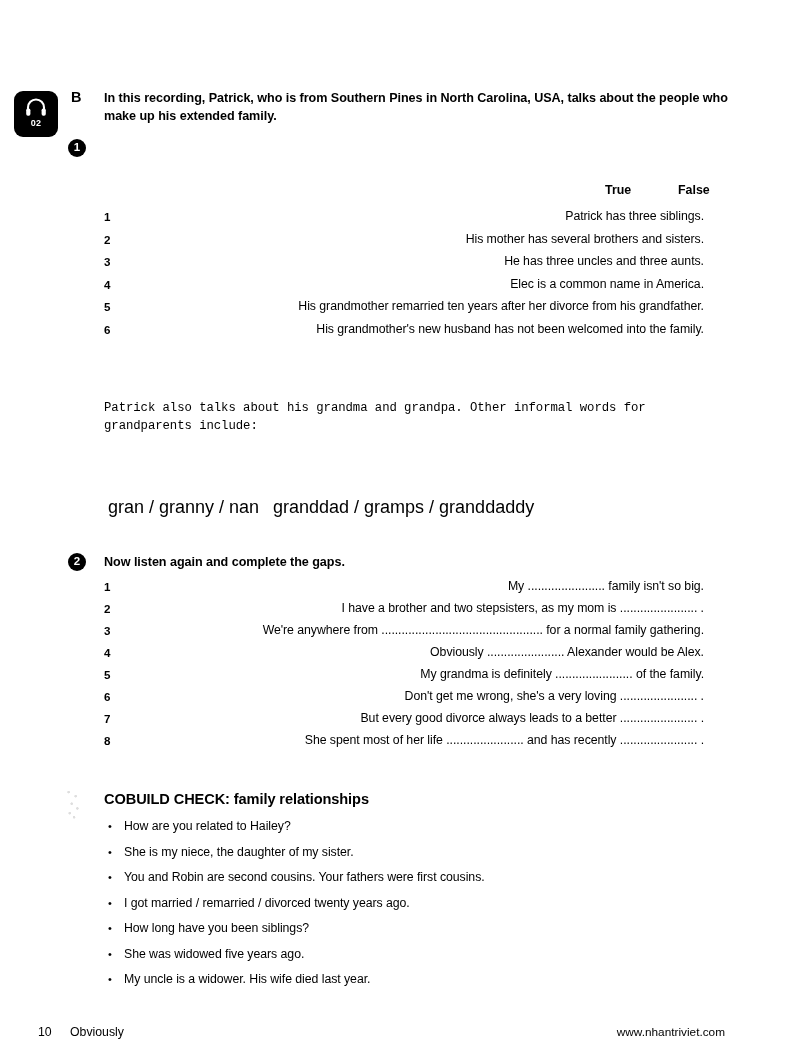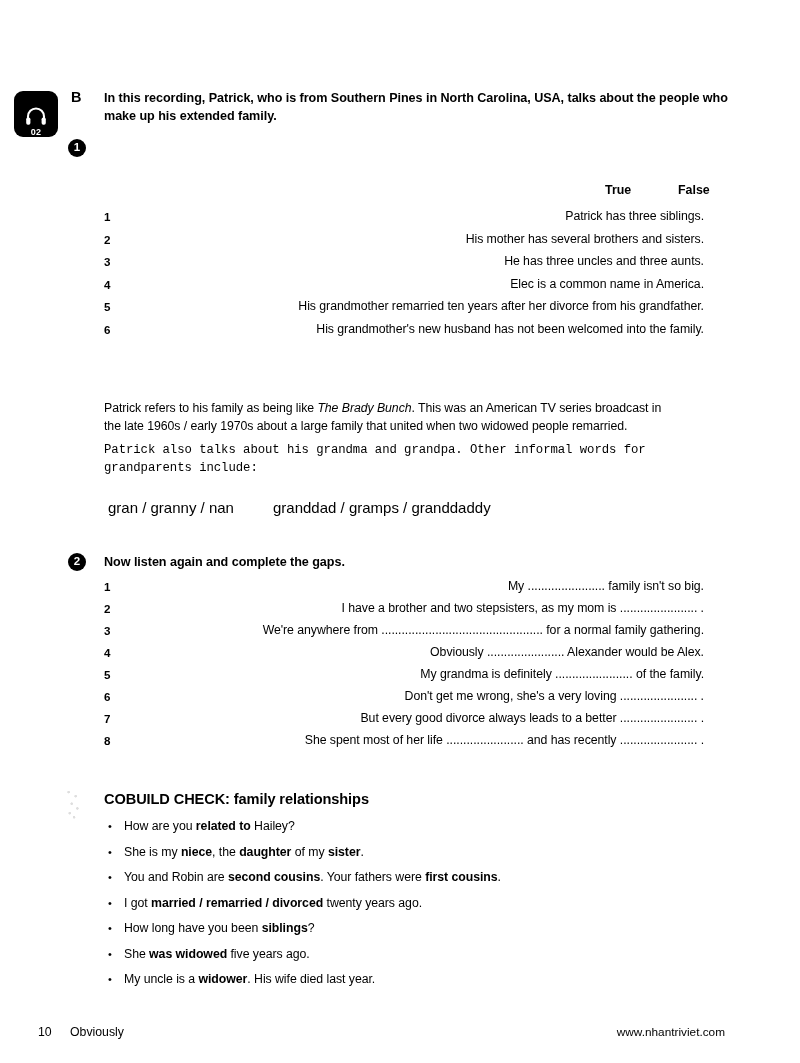--- a/index.html
+++ b/index.html
@@ -25,22 +25,22 @@
     position: absolute;
     left: 14px;
     top: 91px;
     width: 44px;
     height: 46px;
     background: #000000;
     border-radius: 9px;
     display: flex;
     flex-direction: column;
     align-items: center;
-    justify-content: center;
-    padding-top: 14px;
+    justify-content: flex-start;
+    padding-top: 6px;
     box-sizing: border-box;
   }
   .audio-icon svg { display: block; }
   .audio-icon .track-num {
     color: #ffffff;
     font-size: 9px;
     font-weight: bold;
     line-height: 1;
     margin-top: 2px;
     letter-spacing: 0.2px;
@@ -144,21 +144,21 @@
     letter-spacing: -0.06px;
     margin: 0 0 7px 0;
   }
   .note-p:last-child { margin-bottom: 0; font-family: Liberation Mono, monospace; }
   .note-p i { font-style: italic; }
 
   .informal-row {
     position: absolute;
     left: 108px;
     top: 499px;
-    font-size: 15px;
+    font-size: 18px;
     line-height: 17px;
     display: flex;
   }
   .informal-a { width: 165px; flex: 0 0 165px; }
   .informal-b { flex: 0 0 auto; }
 
   
   .cobuild-smudge {
     position: absolute;
     left: 62px;
@@ -195,21 +195,21 @@
     margin-bottom: 8.5px;
     letter-spacing: -0.05px;
   }
   .cb-bullet {
     width: 16px;
     flex: 0 0 16px;
     font-size: 11px;
     line-height: 17px;
   }
   .cb-text { flex: 1 1 auto; }
-  .cb-text b { font-weight: bold; }
+  .cb-text b { font-weight: normal; }
 
   
   .footer-left {
     position: absolute;
     left: 38px;
     top: 1025px;
     font-size: 12.3px;
     display: flex;
   }
   .footer-page { width: 32px; flex: 0 0 32px; }
@@ -265,21 +265,20 @@
       <span class="qnum">5</span>
       <span class="qtext">His grandmother remarried ten years after her divorce from his grandfather.</span>
     </div>
     <div class="qrow">
       <span class="qnum">6</span>
       <span class="qtext">His grandmother's new husband has not been welcomed into the family.</span>
     </div>
   </div>
 
   <div class="note-block">
-    <p class="note-p"><span>Patrick refers to his family as being like </span><i>The Brady Bunch</i><span>. This was an American TV series broadcast in the late 1960s / early 1970s about a large family that united when two widowed people remarried.</span></p>
     <p class="note-p">Patrick also talks about his grandma and grandpa. Other informal words for grandparents include:</p>
   </div>
 
   <div class="informal-row">
     <span class="informal-a">gran / granny / nan</span>
     <span class="informal-b">granddad / gramps / granddaddy</span>
   </div>
 
   <div class="num-badge badge-2">2</div>
   <div class="task-prompt task2-prompt">Now listen again and complete the gaps.</div>

